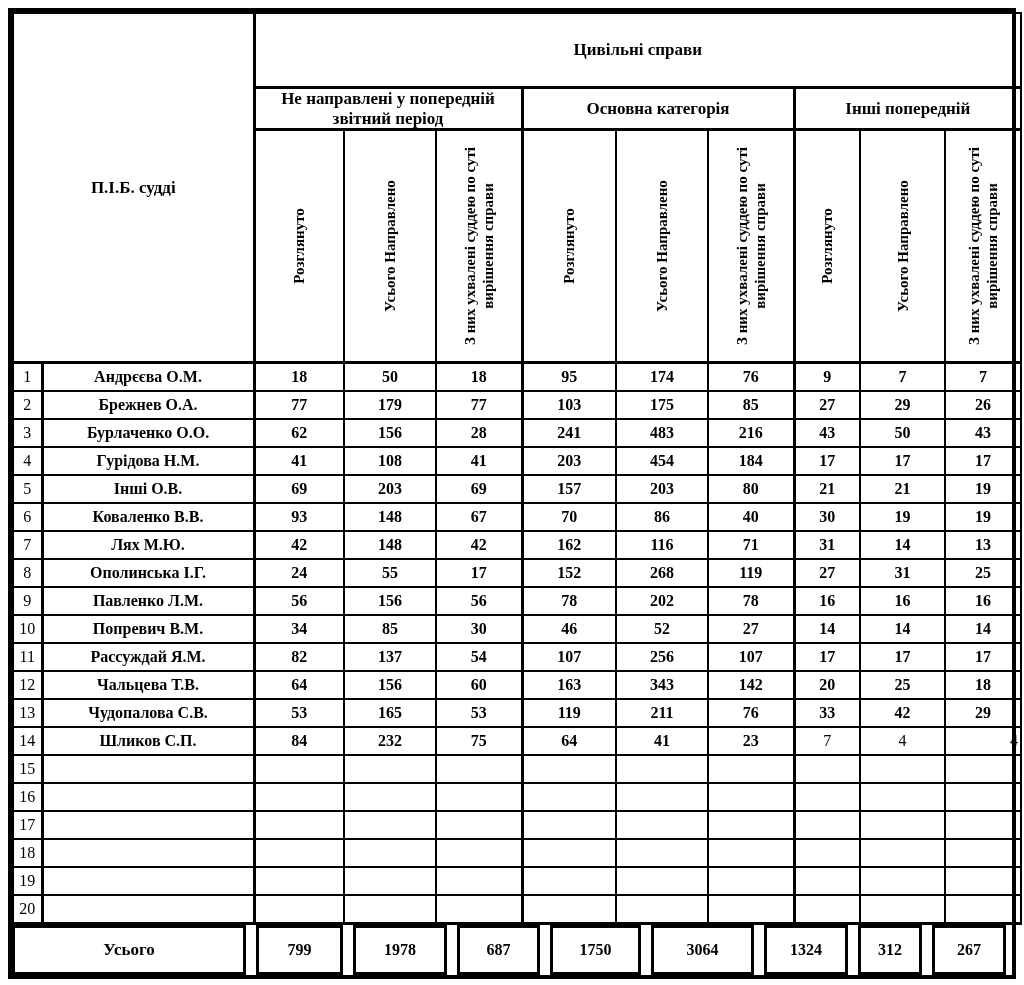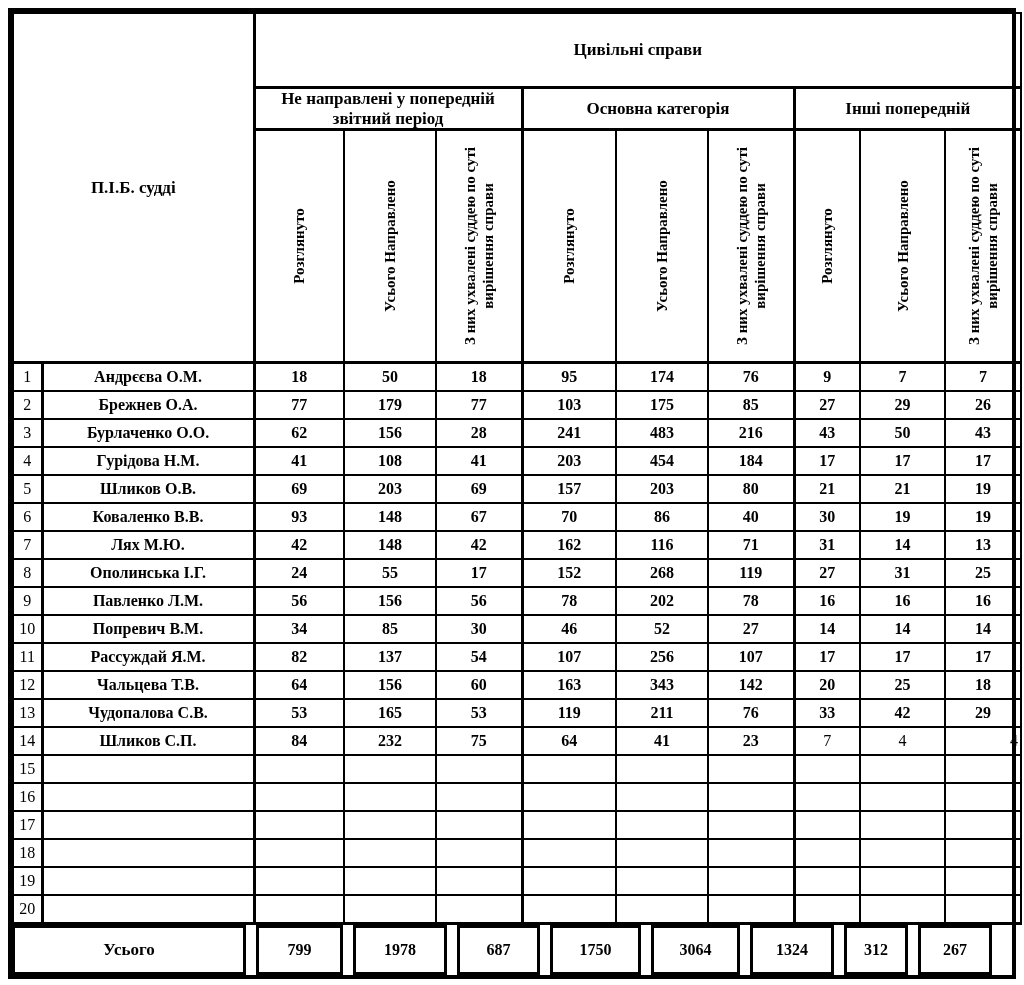--- a/index.html
+++ b/index.html
@@ -84,21 +84,21 @@
     align-items: center;
     justify-content: center;
     font-weight: bold;
     font-size: 16px;
   }
   .tlabel { width: 234px; font-size: 17px; }
   .tv0 { width: 87px; }
   .tv1 { width: 94px; }
   .tv2 { width: 83px; }
   .tv3 { width: 91px; }
-  .tv4 { width: 89px; }
+  .tv4 { width: 103px; }
   .tv5 { width: 84px; }
   .tv6 { width: 64px; }
   .tv7 { width: 82px; }
   .tv8 { width: 74px; }
 </style>
 </head>
 <body>
 
 <div class="frame">
   <table class="report">
@@ -203,21 +203,21 @@
           <td class="val">41</td>
           <td class="val gsep">203</td>
           <td class="val">454</td>
           <td class="val">184</td>
           <td class="val gsep">17</td>
           <td class="val">17</td>
           <td class="val">17</td>
         </tr>
         <tr>
           <td class="rownum">5</td>
-          <td class="judge">Шликов О.В.</td>
+          <td class="judge">Інші О.В.</td>
           <td class="val">69</td>
           <td class="val">203</td>
           <td class="val">69</td>
           <td class="val gsep">157</td>
           <td class="val">203</td>
           <td class="val">80</td>
           <td class="val gsep">21</td>
           <td class="val">21</td>
           <td class="val">19</td>
         </tr>

